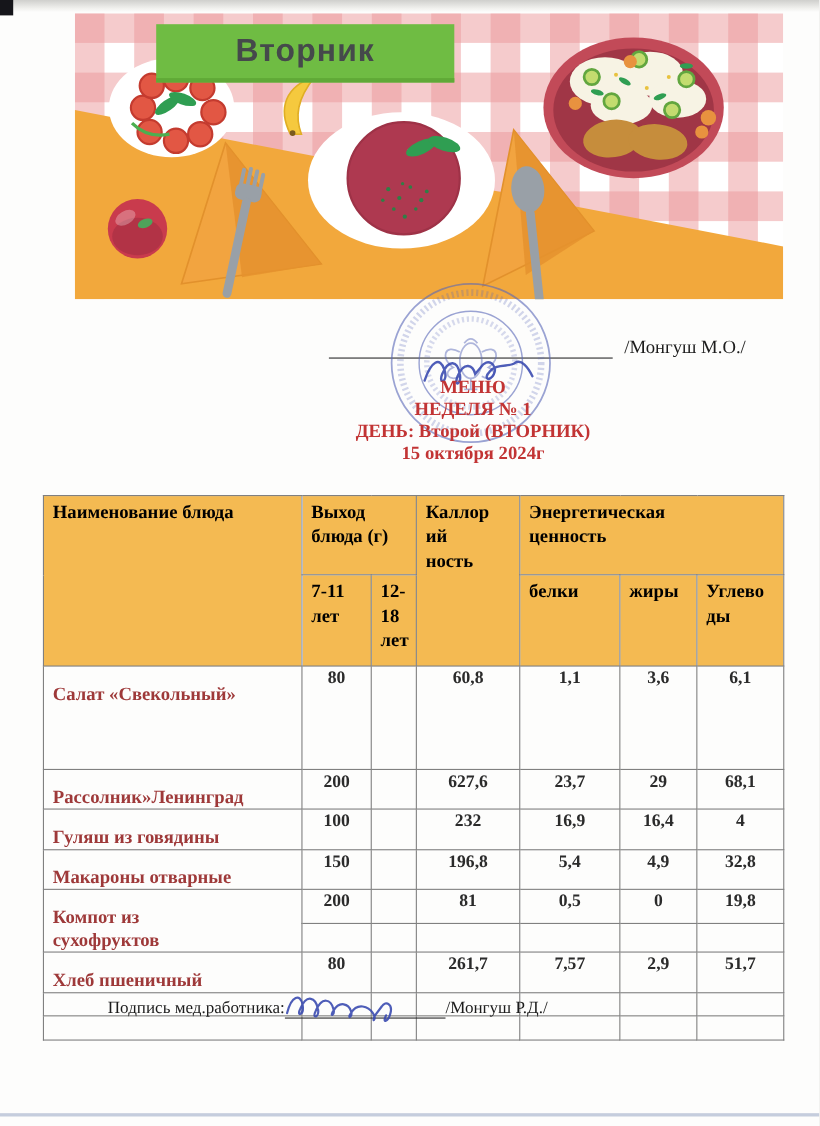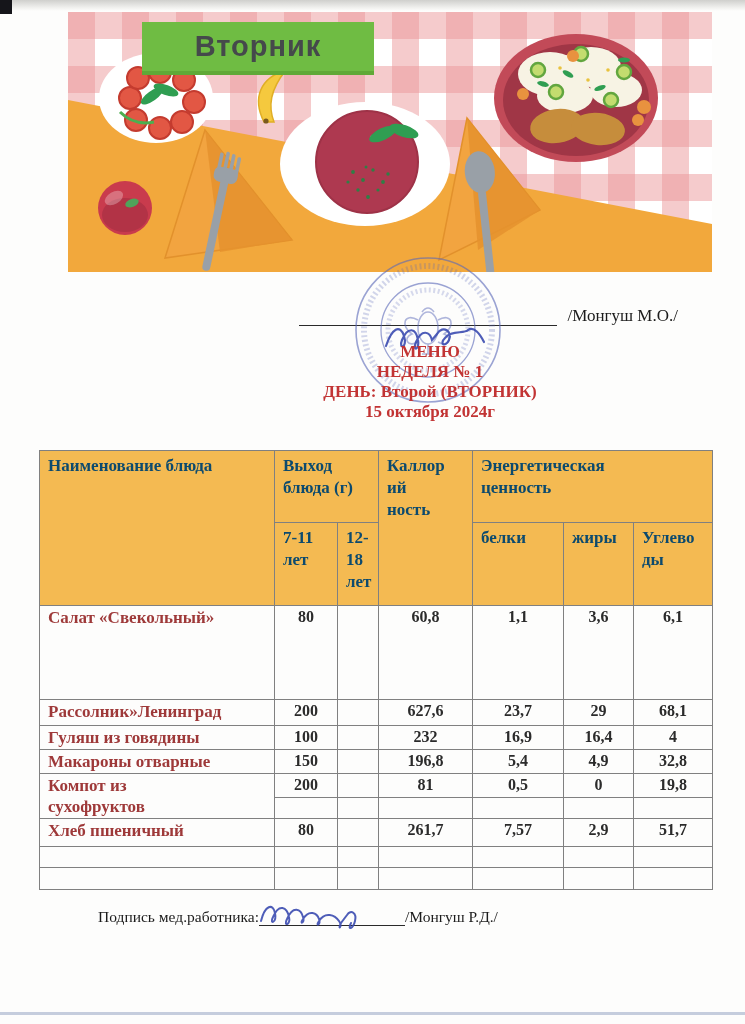--- a/index.html
+++ b/index.html
@@ -5,47 +5,47 @@
   html,body{margin:0;padding:0;background:#e9e9e7;}
   #page{position:relative;width:745px;height:1024px;background:#fdfdfc;overflow:hidden;
         font-family:"Liberation Serif", serif;}
   
   .scan-top{position:absolute;left:0;top:0;width:745px;height:11px;
     background:linear-gradient(#c7c7c4,#efefec 70%,#fdfdfc);opacity:.85;}
   .scan-corner{position:absolute;left:0;top:0;width:12px;height:14px;background:#15151a;}
   .scan-bottom{position:absolute;left:0;top:1012px;width:745px;height:3px;background:#b6c1d4;opacity:.8;}
   
   .illu{position:absolute;left:68px;top:12px;width:644px;height:260px;}
-  .banner{position:absolute;left:142px;top:22px;width:232px;height:53px;background:#6fbc43;
+  .banner{position:absolute;left:142px;top:22px;width:271px;height:53px;background:#6fbc43;
     border-bottom:4px solid #60a937;box-sizing:border-box;display:flex;align-items:center;justify-content:center;}
   .banner span{font-family:"Liberation Sans", sans-serif;font-weight:bold;font-size:29px;
     color:#45494b;letter-spacing:1px;}
   
   .approval{position:absolute;left:260px;top:302px;width:418px;text-align:right;
     font-size:17px;color:#1c1c1c;}
   .sig-row{margin-top:4px;display:flex;justify-content:flex-end;align-items:flex-end;}
   .sig-line{display:inline-block;width:258px;border-bottom:1.2px solid #2a2a2a;height:18px;}
   .sig-name{margin-left:11px;}
   .sig1{position:absolute;left:380px;top:312px;}
   
   .stamp{position:absolute;left:352px;top:254px;opacity:.6;}
   
   .titles{position:absolute;left:115px;top:342px;width:630px;text-align:center;
     color:#c23434;font-weight:bold;font-size:17px;line-height:20px;}
   
   table.menu{position:absolute;left:39px;top:450px;width:673px;border-collapse:collapse;
     table-layout:fixed;font-size:16px;}
   table.menu th, table.menu td{border:1px solid #808080;box-sizing:border-box;
     vertical-align:top;overflow:hidden;}
-  table.menu th{background:#f4ba52;color:#0c4a6e;font-weight:bold;font-size:17px;
+  table.menu th{background:#f4ba52;color:#000000;font-weight:bold;font-size:17px;
     line-height:1.3;padding:4px 4px 2px 8px;text-align:left;}
   th.grp{text-align:center;padding-left:4px;}
   th.dish-h{text-align:center;padding-top:6px;}
   .pre{white-space:pre-line;}
-  td.name{color:#9e3939;font-weight:bold;font-size:17px;padding:1px 2px 0 8px;line-height:1.25;}
+  td.name{color:#9e3939;font-weight:bold;font-size:17px;padding:14px 2px 0 8px;line-height:1.25;}
   td.num{color:#2b2b2b;font-weight:bold;text-align:center;padding-top:2px;margin-top:16px;}
   
   .footer{position:absolute;left:98px;top:908px;font-size:15.5px;color:#1c1c1c;
     display:flex;align-items:flex-end;}
   .footer .line{display:inline-block;width:146px;border-bottom:1.2px solid #2a2a2a;height:17px;}
   .sig2{position:absolute;left:255px;top:893px;}
 </style>
 </head>
 <body>
 

